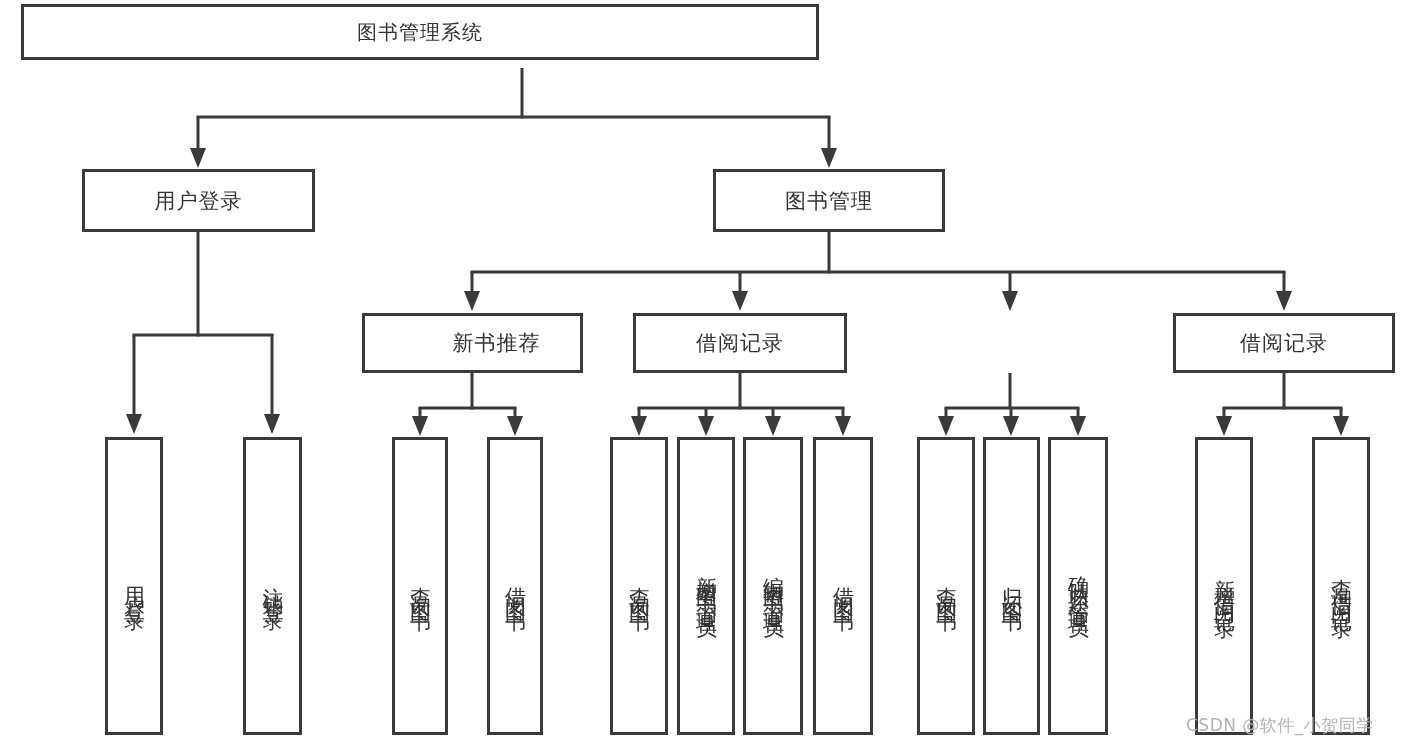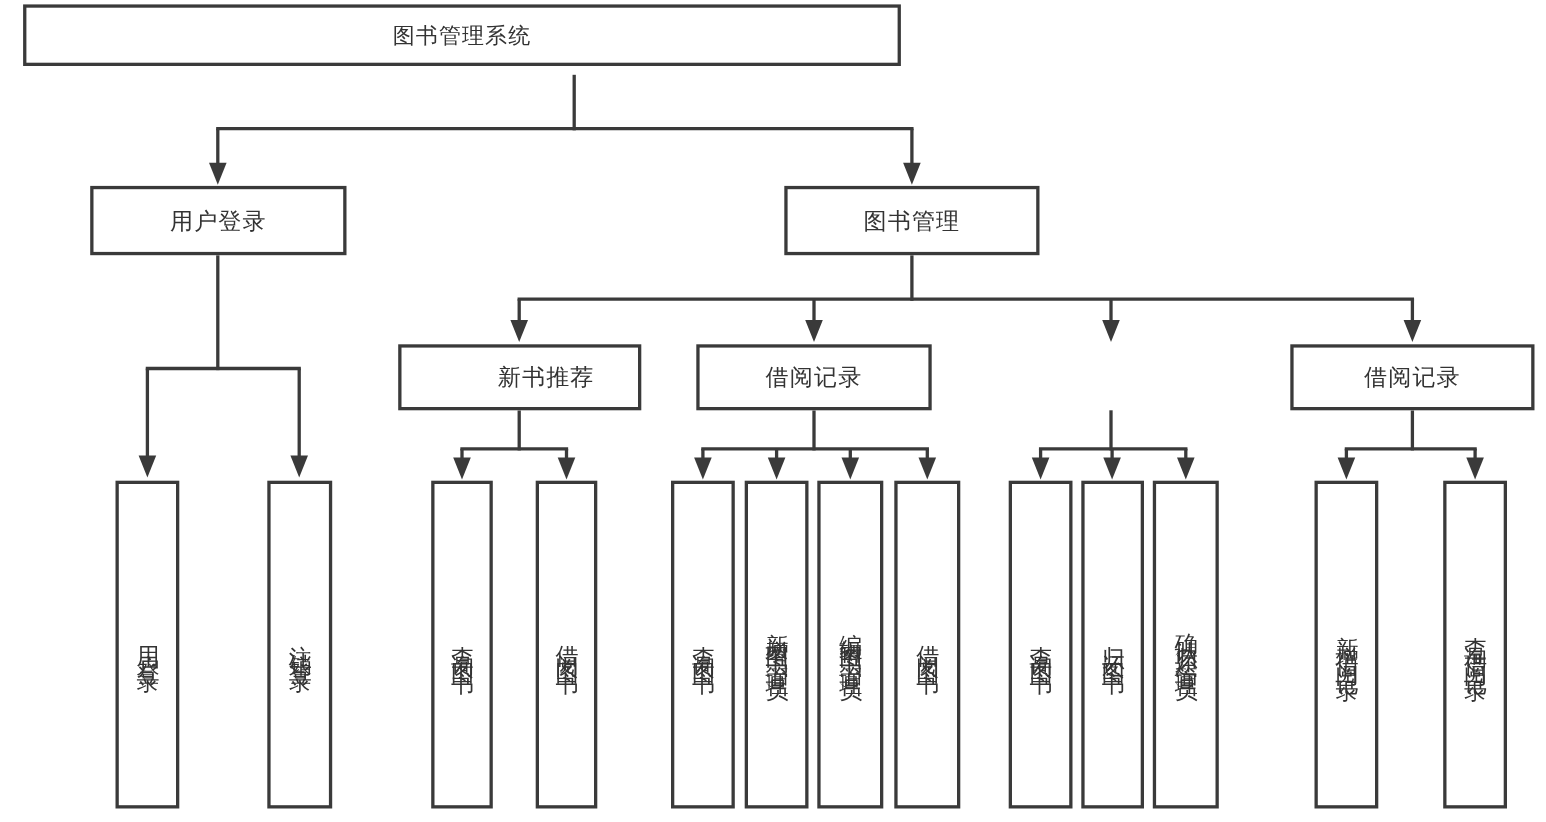--- a/index.html
+++ b/index.html
@@ -191,14 +191,15 @@
     <span class="vtext" style="letter-spacing:6px;">确认归还（管理员）</span>
   </div>
 
   <div class="vnode" style="left:1195px; top:437px; width:58px; height:298px;">
     <span class="vtext">新增借阅记录</span>
   </div>
   <div class="vnode" style="left:1312px; top:437px; width:58px; height:298px;">
     <span class="vtext">查询借阅记录</span>
   </div>
 
+  <div class="watermark">CSDN @软件_小贺同学</div>
 
 </div>
 
 </body></html>

